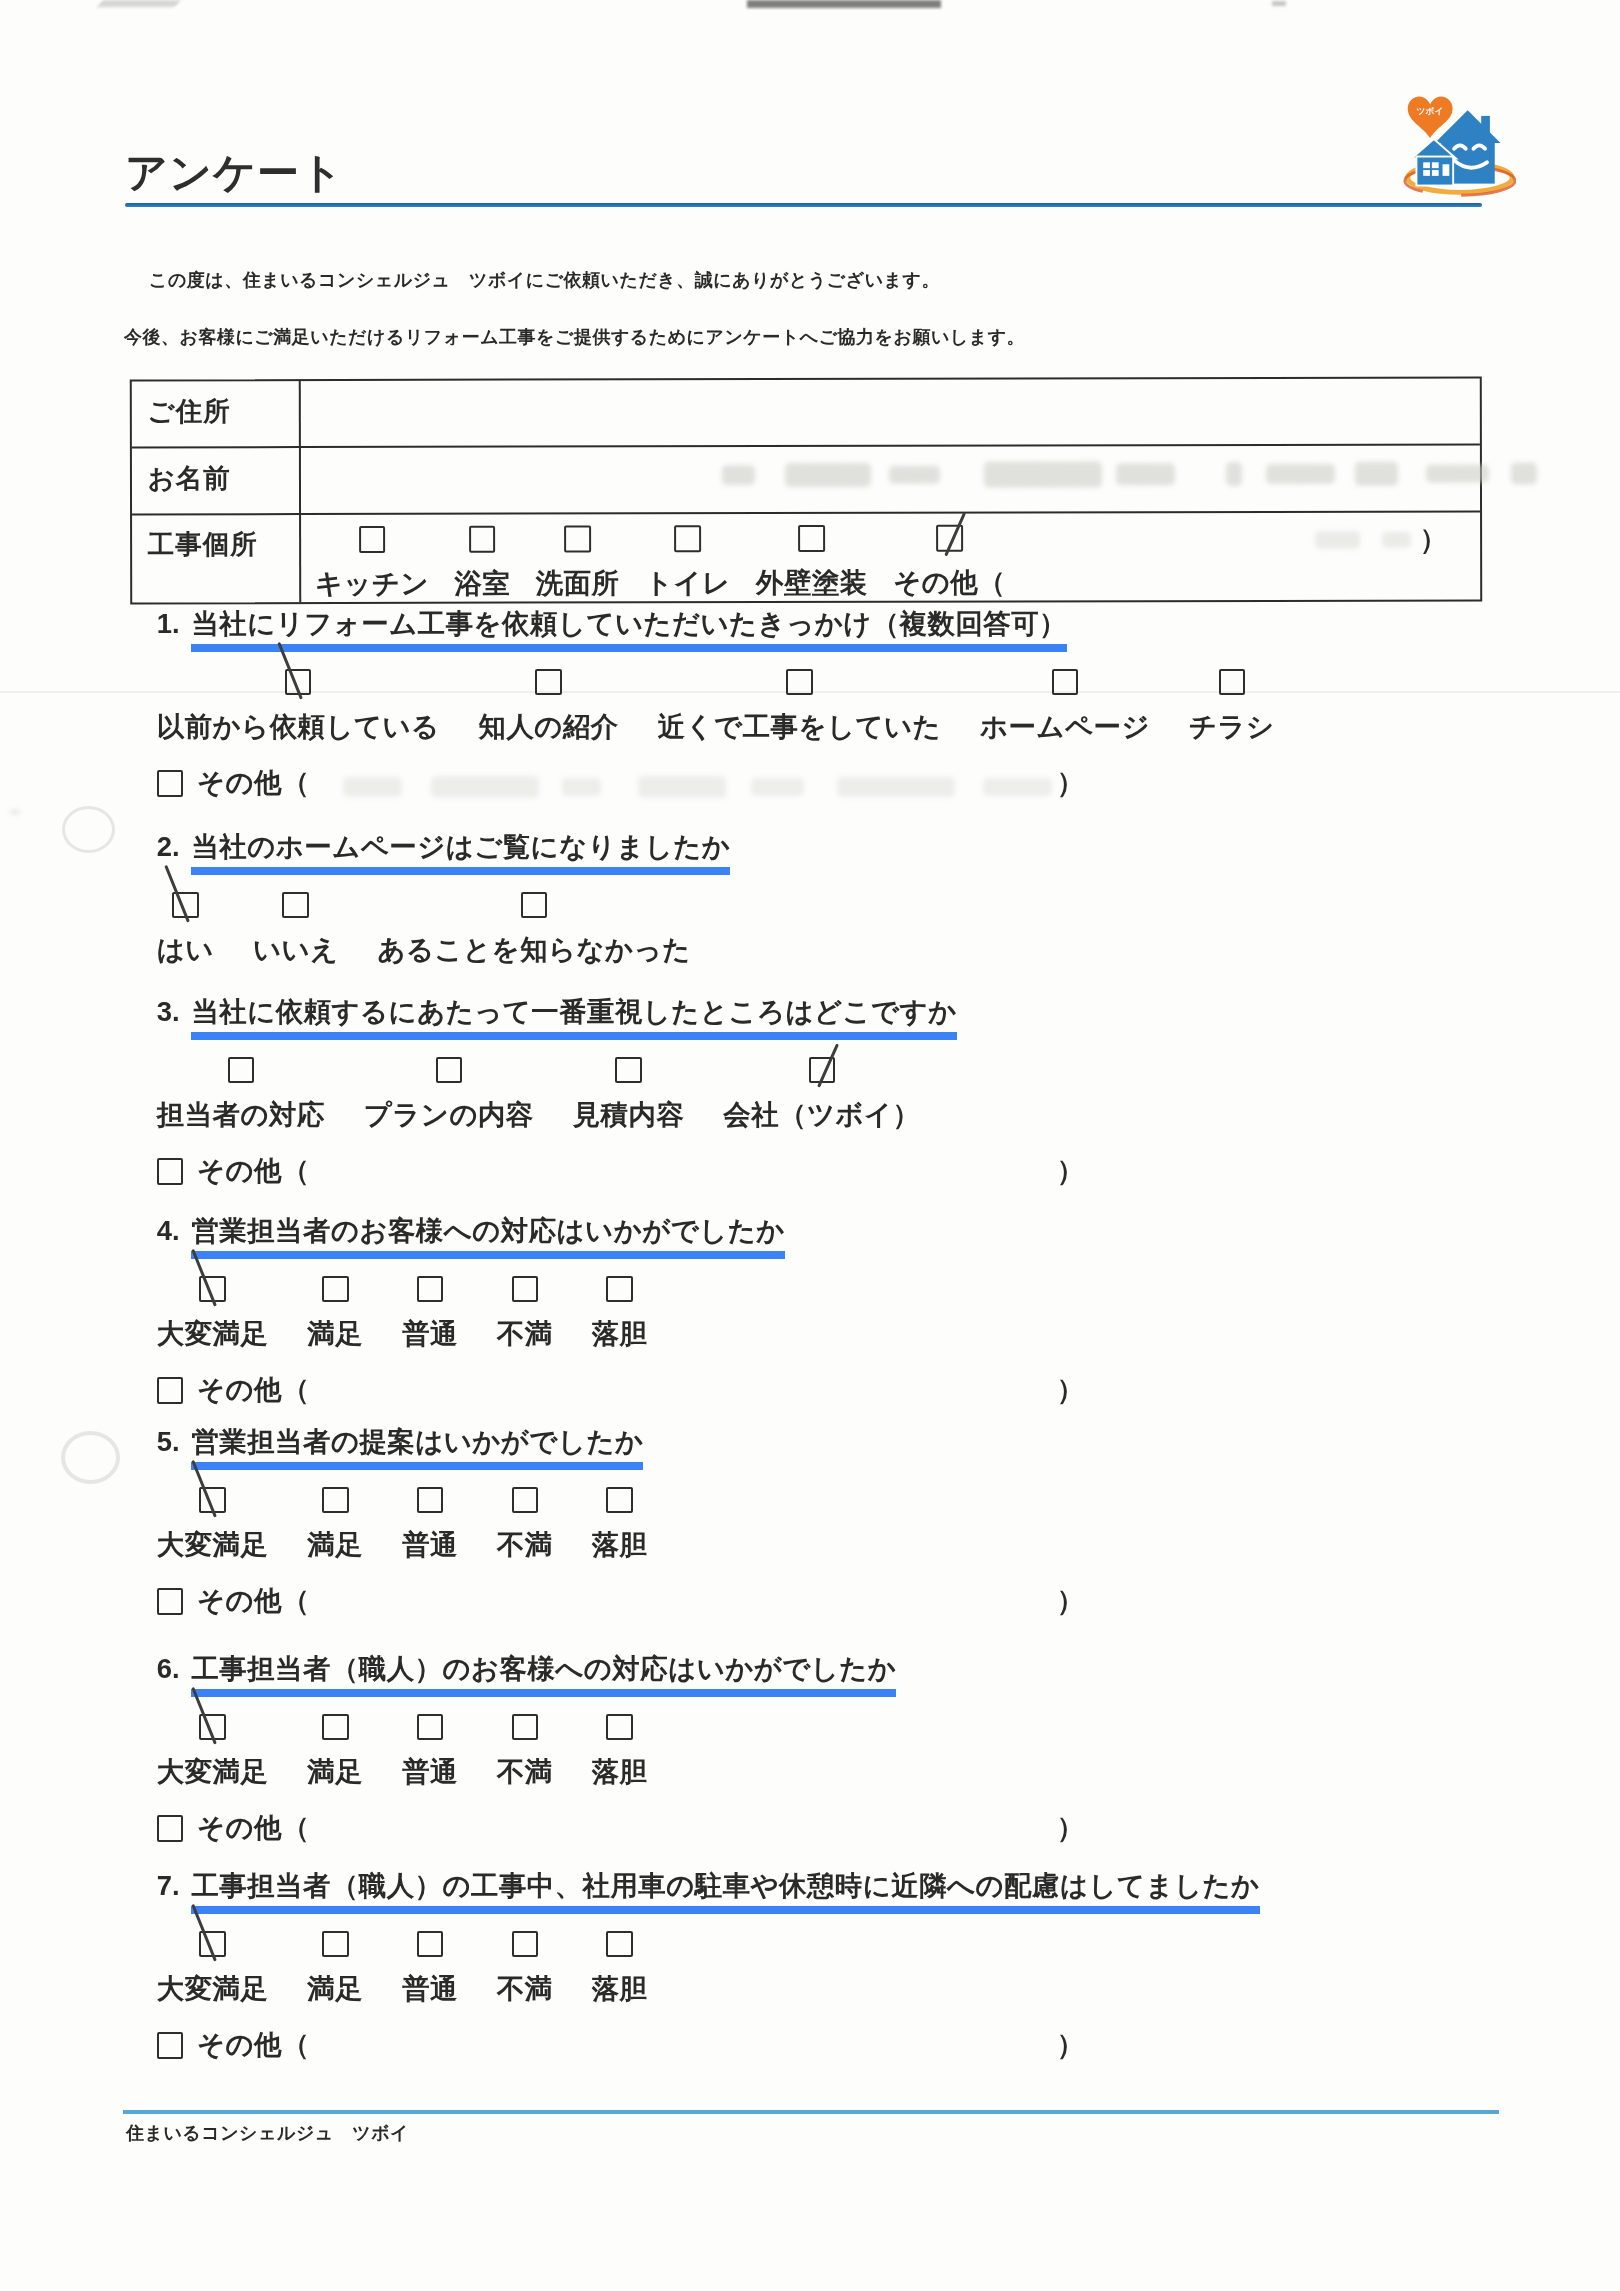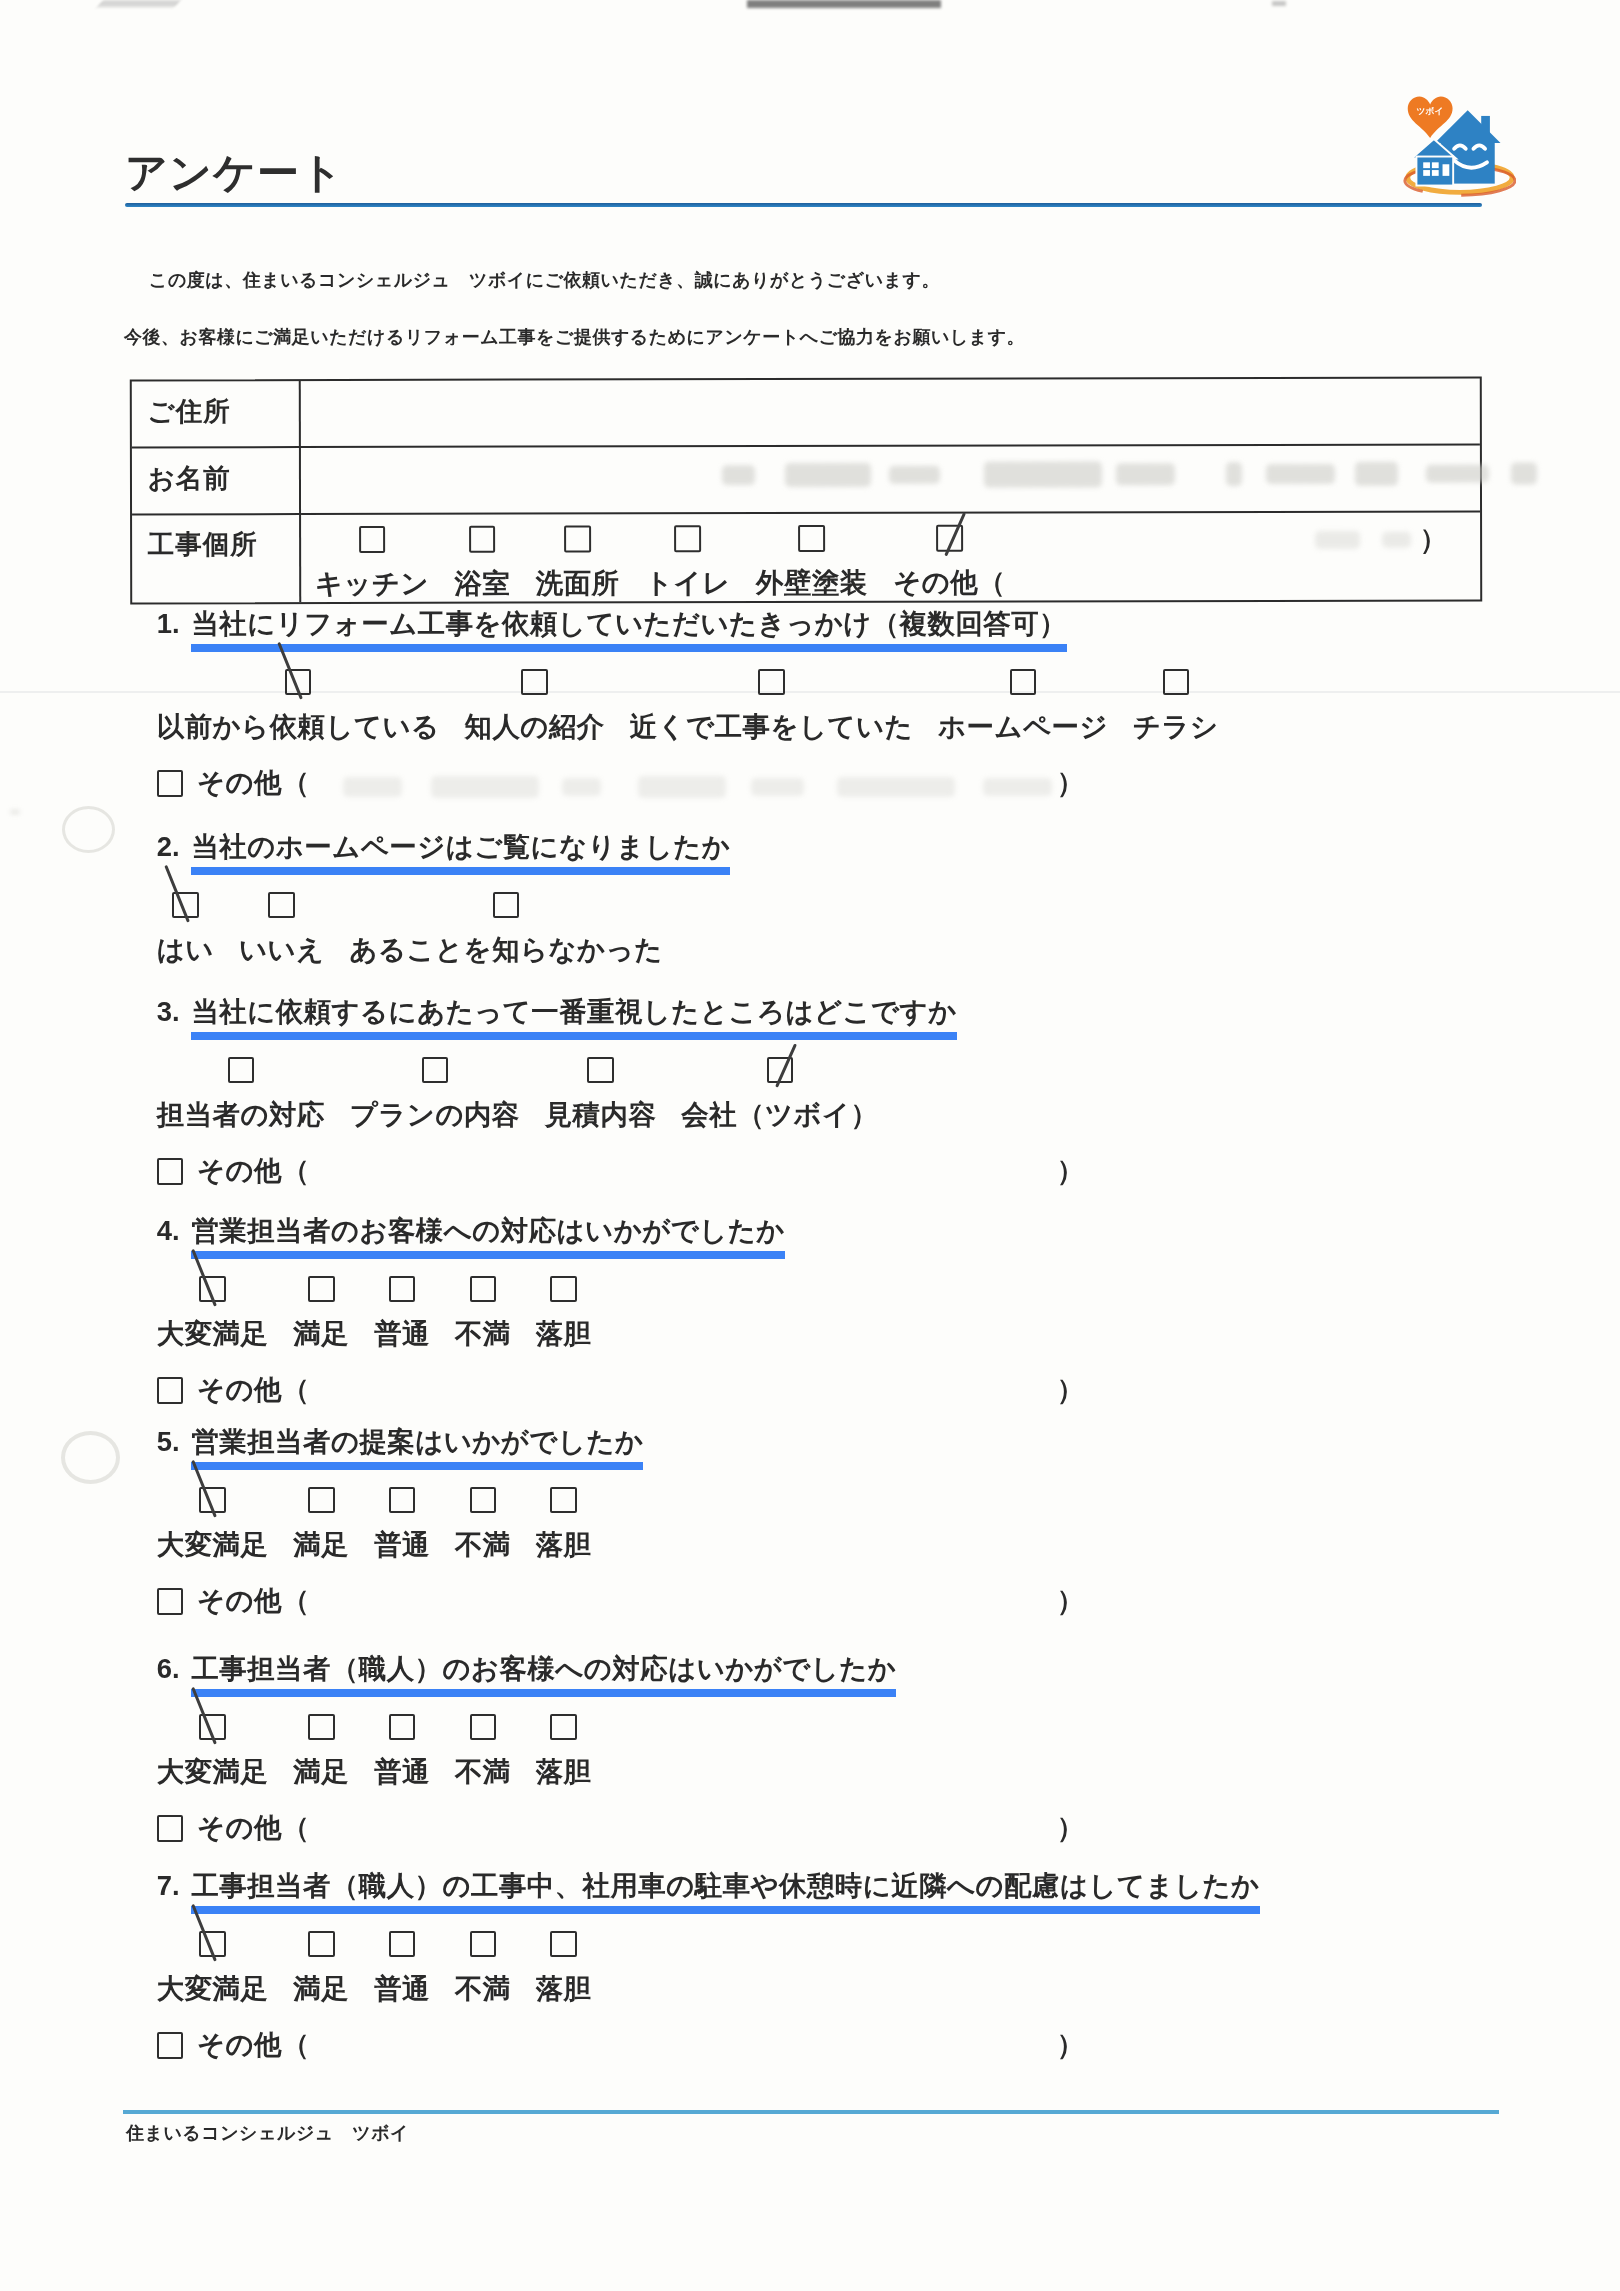--- a/index.html
+++ b/index.html
@@ -25,21 +25,21 @@
   .info-table{
     position:absolute;left:130px;top:378px;width:1348px;
     border:2px solid #2c2c2c;transform:rotate(-.12deg);
     display:grid;grid-template-columns:169px 1fr;
   }
   .it-cell{border-top:2px solid #2c2c2c;min-height:53px;position:relative;}
   .it-cell.first{border-top:none;}
   .it-label{border-right:2px solid #2c2c2c;font-size:26.5px;font-weight:600;padding:11.8px 0 0 15.7px;letter-spacing:1px;}
   .it-value{padding:7.8px 0 0 13.7px;}
   
-  .opts{display:flex;align-items:center;gap:25px;flex-wrap:nowrap;white-space:nowrap;}
+  .opts{display:flex;align-items:center;gap:39px;flex-wrap:nowrap;white-space:nowrap;}
   .opt{display:inline-flex;align-items:center;gap:13.7px;flex-direction:column;}
   .lbl{font-size:27.4px;font-weight:600;letter-spacing:0.5px;}
   .cb{position:relative;width:22.5px;height:22.5px;border:2.9px solid #2e2e2e;border-radius:2px;flex:none;background:transparent;}
   .tick{position:absolute;left:12.7px;bottom:-5.9px;width:2.9px;height:61px;background:#3d3d3d;border-radius:2px;
         transform:rotate(-22deg);transform-origin:50% 100%;pointer-events:none;}
   .tick.right{left:5.9px;transform:rotate(24deg);height:47px;}
   
   .question{position:absolute;left:145px;padding-left:11.8px;}
   .q-head{font-size:27.4px;font-weight:600;white-space:nowrap;}
   .q-num{margin-right:11.8px;}

